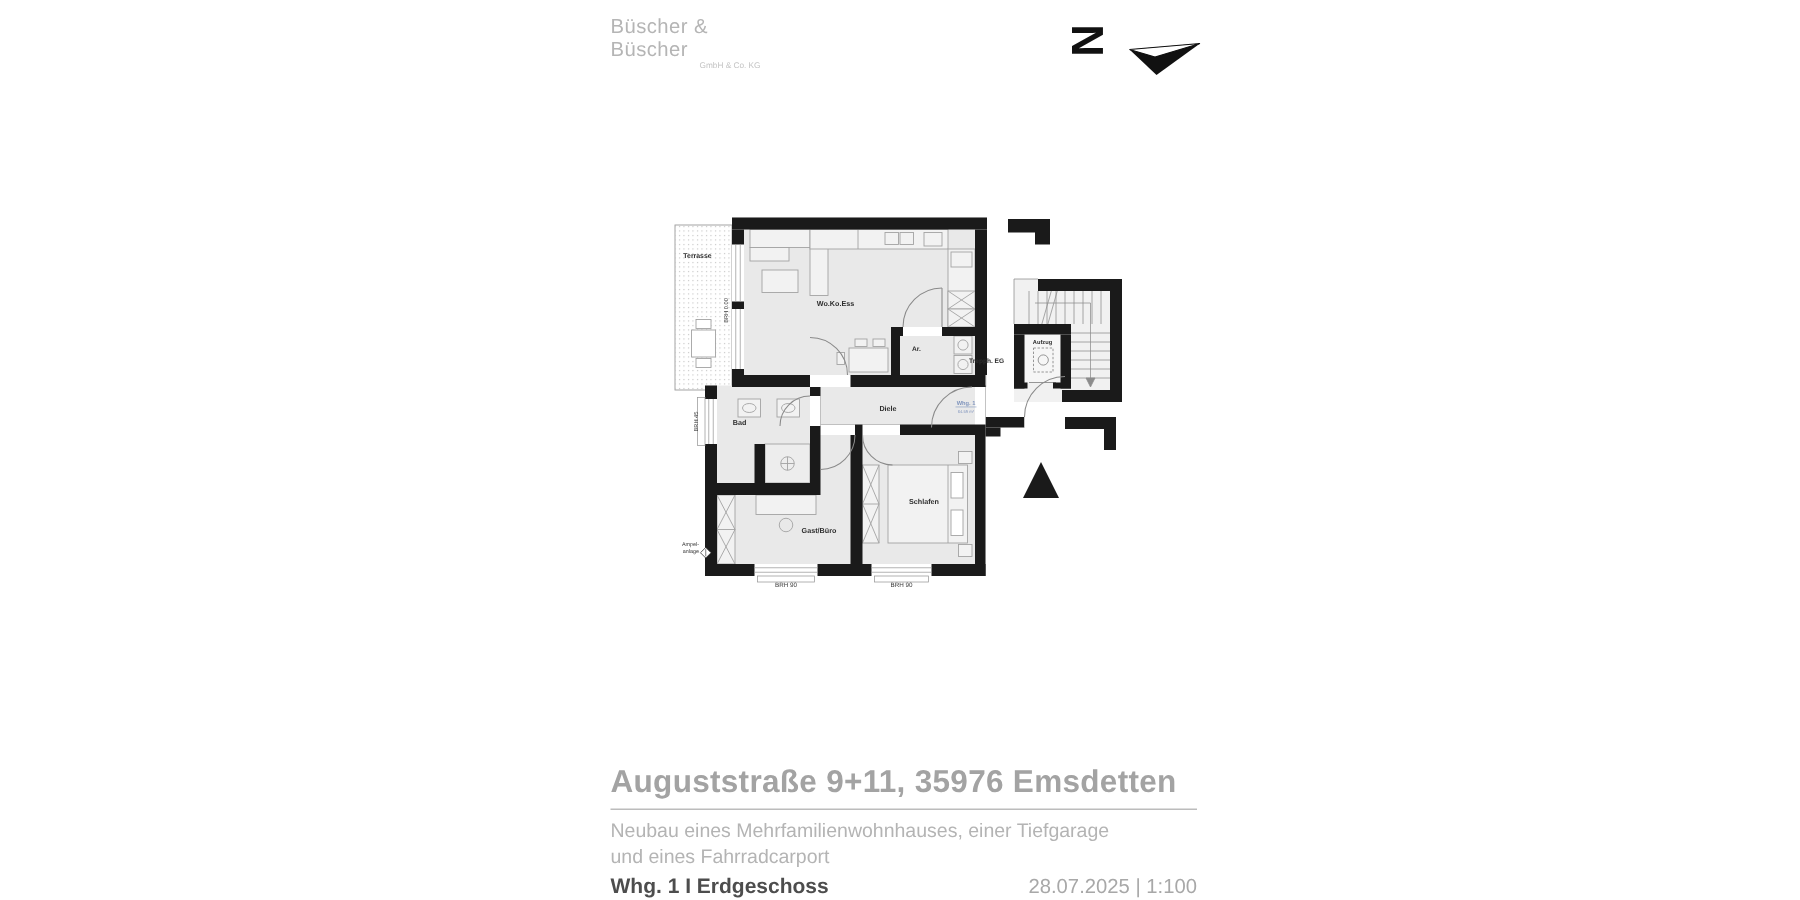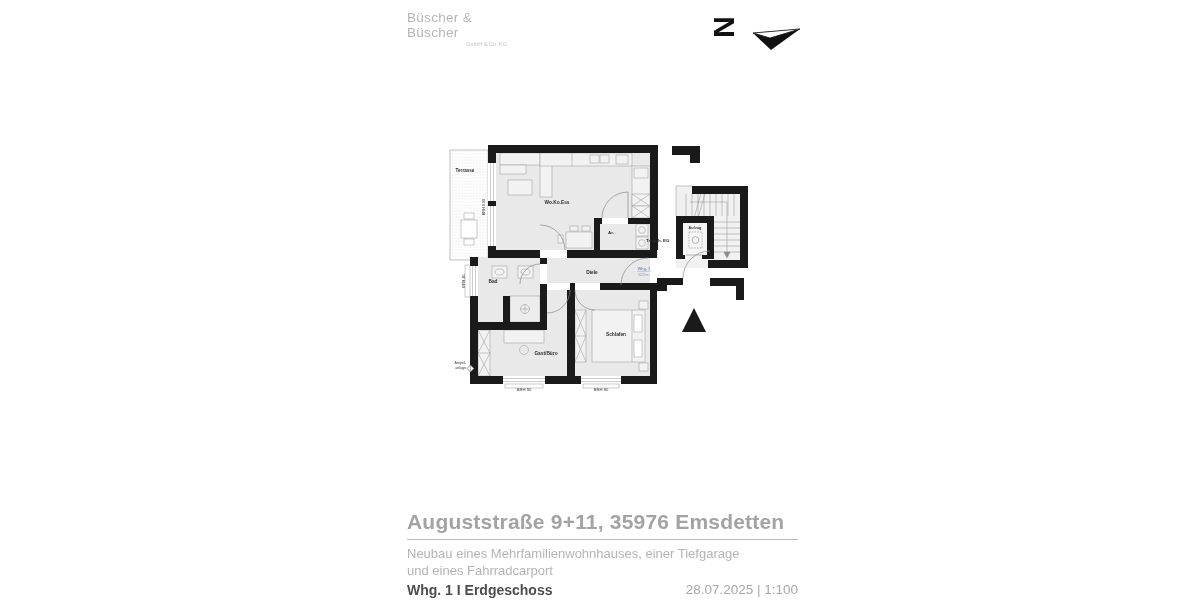--- a/index.html
+++ b/index.html
@@ -12,21 +12,21 @@
   
   .north{position:absolute;left:700px;top:5px;width:110px;height:55px;}
   
   .plan{position:absolute;left:440px;top:138px;width:370px;height:260px;}
   .plan text{font-family:"Liberation Sans",sans-serif;}
   
   .titleblock{position:absolute;left:407px;top:510px;width:391px;}
   .tb-title{font-size:21px;font-weight:bold;color:#a3a3a3;letter-spacing:.2px;}
   .tb-rule{border-top:1.5px solid #bcbcbc;margin:5px 0 5px 0;}
   .tb-sub{font-size:13px;color:#b4b4b4;line-height:1.32;}
-  .tb-row{display:flex;justify-content:space-between;align-items:flex-start;margin-top:3px;}
+  .tb-row{display:flex;justify-content:space-between;align-items:center;margin-top:3px;}
   .tb-sheet{font-size:14px;color:#4d4d4d;font-weight:600;}
   .tb-date{font-size:13.5px;color:#a8a8a8;}
 </style>
 </head>
 <body>
 
 <div class="page">
 
   <div class="logo">
     <div class="logo-name">Büscher &amp; Büscher</div>

